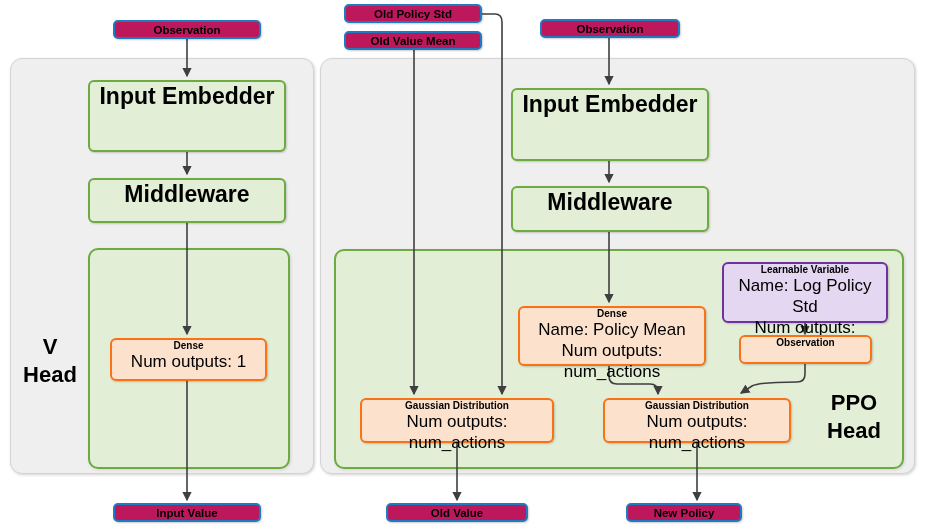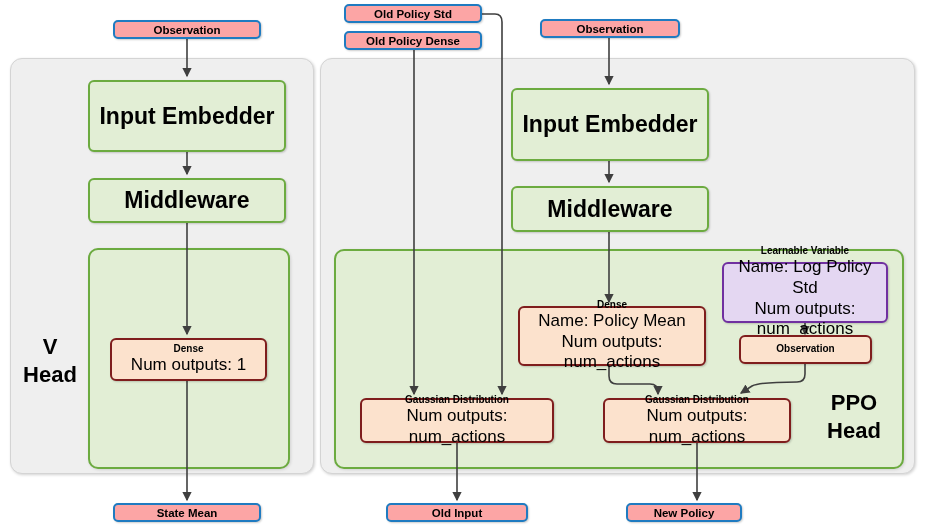--- a/index.html
+++ b/index.html
@@ -9,30 +9,30 @@
   svg.wires{position:absolute;left:0;top:0;width:931px;height:529px;pointer-events:none;}
 
   
   .gray-panel{position:absolute;background:#efefef;border:1px solid #d4d4d4;
       border-radius:12px;box-shadow:1px 1px 3px rgba(0,0,0,.18);}
   .green-panel{position:absolute;background:#e2eed5;border:2px solid #6cab40;
       border-radius:10px;box-shadow:1px 1px 3px rgba(0,0,0,.12);}
 
   
   .node{position:absolute;box-sizing:border-box;display:flex;flex-direction:column;
-        align-items:center;justify-content:center;text-align:center;
+        align-items:center;justify-content:flex-start;text-align:center;
         border-radius:6px;line-height:1.22;}
   .green-node{background:#e2eed5;border:2px solid #6cab40;
         box-shadow:1px 1px 2px rgba(0,0,0,.18);}
   .green-node .t1{font-size:23px;font-weight:bold;color:#000;}
-  .orange-node{background:#fce2cd;border:2px solid #7f1d1d;
+  .orange-node{background:#fce2cd;border:2px solid #f97316;
         box-shadow:1px 1px 2px rgba(0,0,0,.18);}
   .purple-node{background:#e4d7f2;border:2px solid #7030a0;
         box-shadow:1px 1px 2px rgba(0,0,0,.18);}
-  .blue-node{position:absolute;box-sizing:border-box;background:#fca5a5;
+  .blue-node{position:absolute;box-sizing:border-box;background:#be185d;
         border:2px solid #1f7bc1;border-radius:5px;display:flex;
         align-items:center;justify-content:center;
         box-shadow:1px 1px 2px rgba(0,0,0,.2);
         font-size:11.5px;font-weight:bold;color:#000;}
   .ttl{font-size:10px;font-weight:bold;color:#000;}
   .sub{font-size:17px;color:#000;font-weight:normal;}
   .big-lbl{position:absolute;font-size:22px;font-weight:bold;color:#000;
         text-align:center;line-height:1.25;}
 </style>
 </head>
@@ -81,21 +81,21 @@
 
   <div class="blue-node" style="left:113px;top:20px;width:148px;height:19px;">
     <span>Observation</span>
   </div>
 
   <div class="blue-node" style="left:344px;top:4px;width:138px;height:19px;">
     <span>Old Policy Std</span>
   </div>
 
   <div class="blue-node" style="left:344px;top:31px;width:138px;height:19px;">
-    <span>Old Policy Dense</span>
+    <span>Old Value Mean</span>
   </div>
 
   <div class="blue-node" style="left:540px;top:19px;width:140px;height:19px;">
     <span>Observation</span>
   </div>
 
   <div class="node green-node" style="left:88px;top:80px;width:198px;height:72px;">
     <span class="t1">Input Embedder</span>
   </div>
 
@@ -146,24 +146,24 @@
     <span class="ttl">Gaussian Distribution</span>
     <span class="sub">Num outputs: num_actions</span>
   </div>
 
   <div class="big-lbl" style="left:816px;top:389px;width:76px;">
     <div>PPO</div>
     <div>Head</div>
   </div>
 
   <div class="blue-node" style="left:113px;top:503px;width:148px;height:19px;">
-    <span>State Mean</span>
+    <span>Input Value</span>
   </div>
 
   <div class="blue-node" style="left:386px;top:503px;width:142px;height:19px;">
-    <span>Old Input</span>
+    <span>Old Value</span>
   </div>
 
   <div class="blue-node" style="left:626px;top:503px;width:116px;height:19px;">
     <span>New Policy</span>
   </div>
 
 </div>
 
 </body></html>

